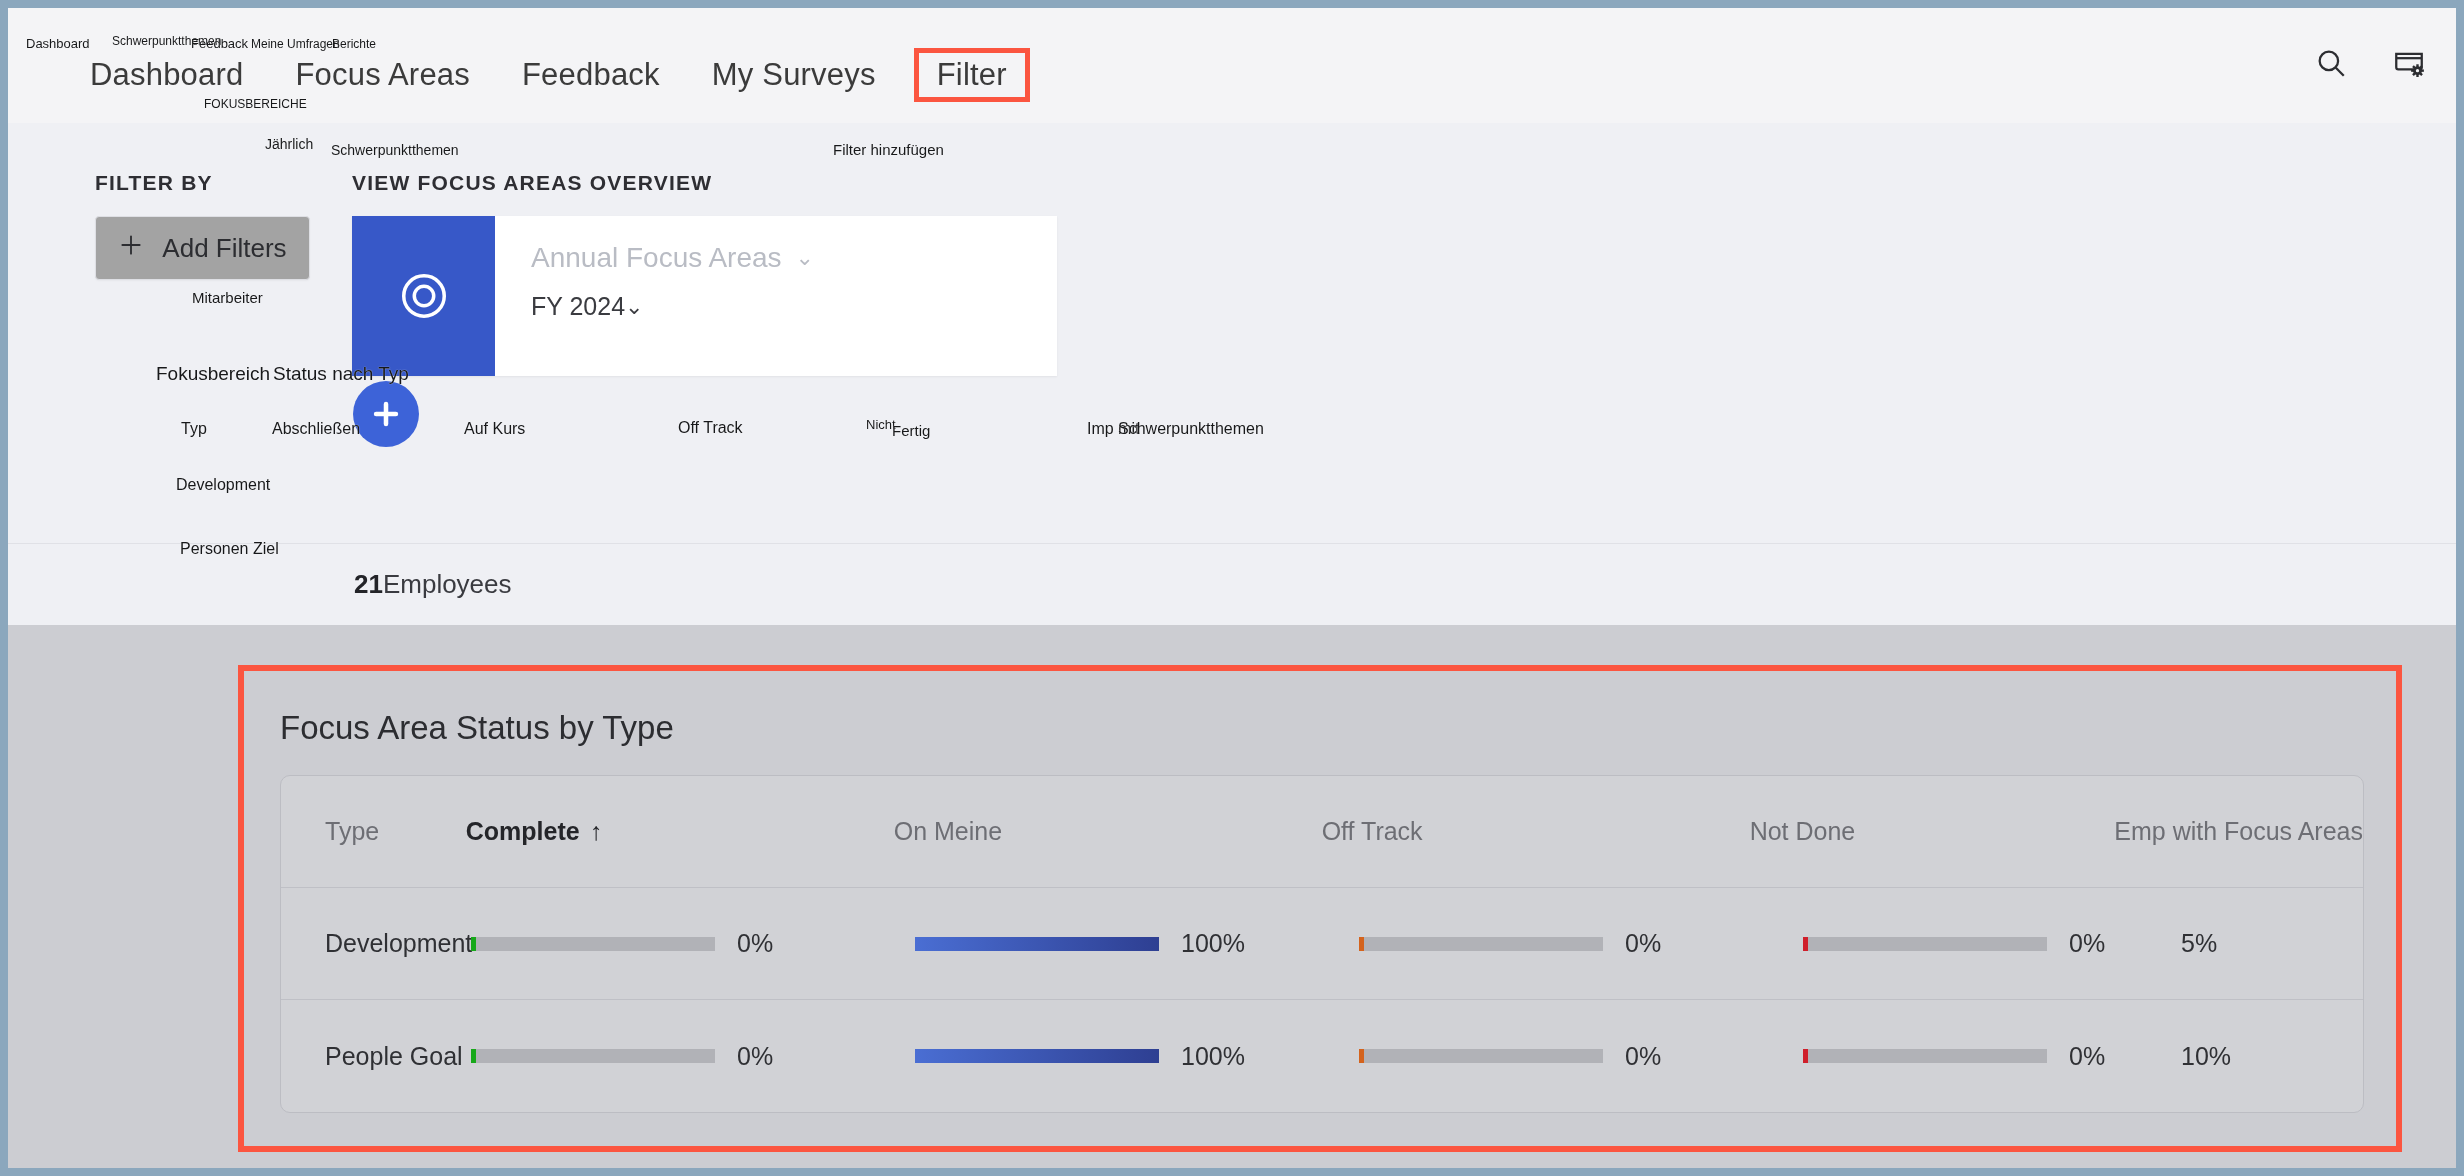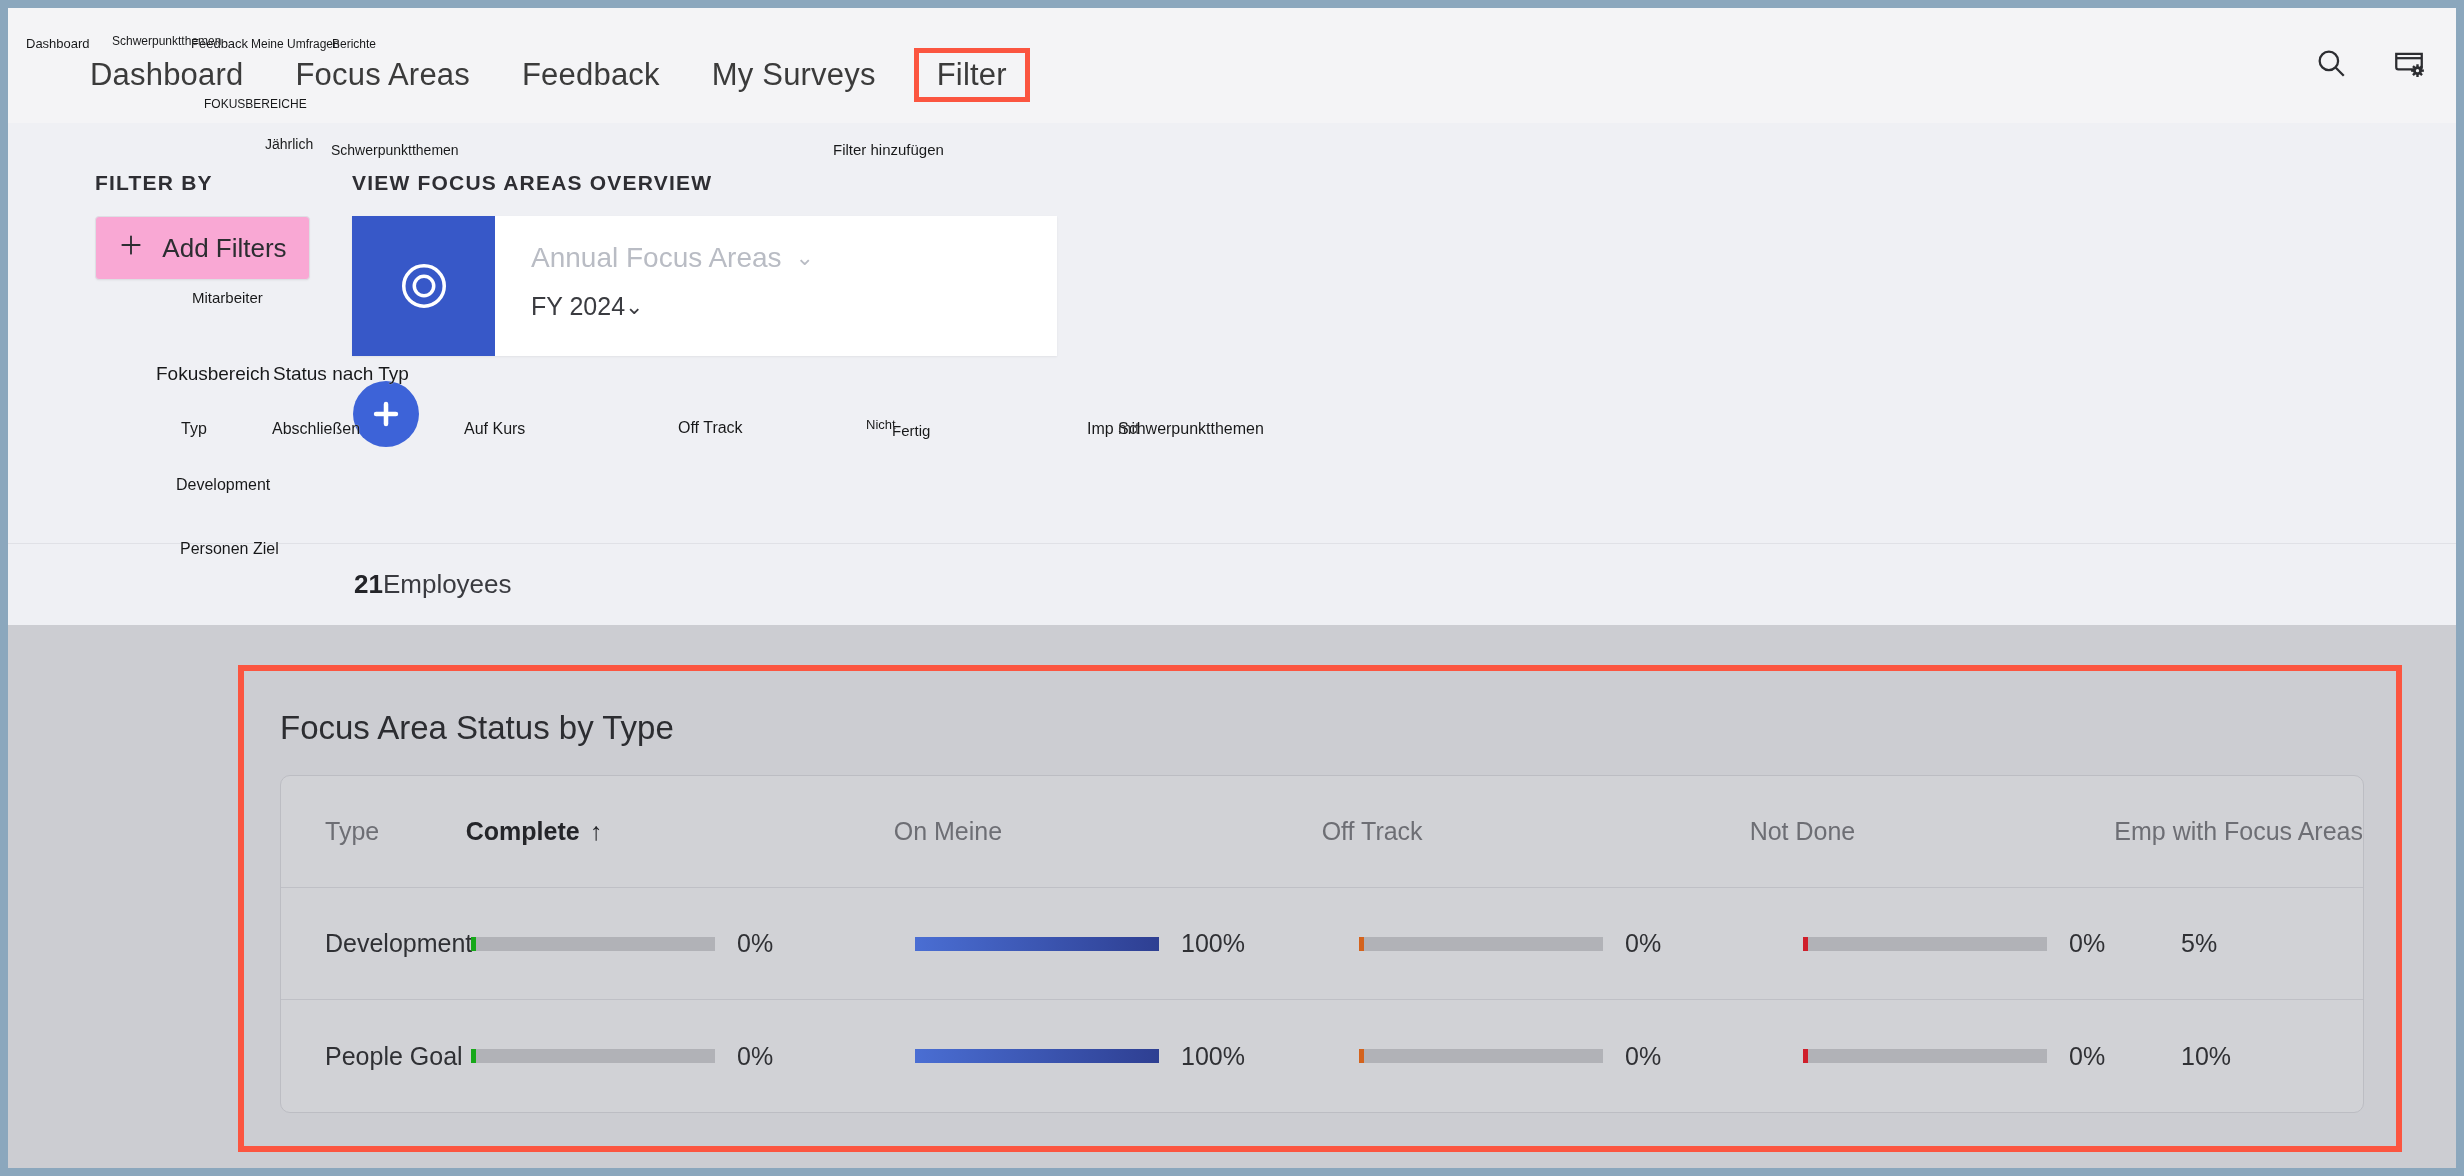--- a/index.html
+++ b/index.html
@@ -95,21 +95,21 @@
   .section-caption {
     position: absolute;
     font-size: 21px;
     font-weight: 700;
     letter-spacing: 1.2px;
     color: #2e2e33;
   }
   .fa-card {
     position: absolute;
     left: 344px; top: 85px;
-    width: 705px; height: 140px;
+    width: 705px; height: 160px;
     background: #ffffff;
     display: flex;
     box-shadow: 0 1px 2px rgba(0,0,0,.06);
   }
   .fa-card-icon {
     width: 143px;
     background: #3758c8;
     display: flex;
     align-items: center;
     justify-content: center;
@@ -143,21 +143,21 @@
     display: flex;
     align-items: center;
     justify-content: center;
   }
   .fab svg { display: block; }
 
   .add-filters {
     position: absolute;
     left: 1574px; top: 85px;
     width: 213px; height: 62px;
-    background: #f9a8d4;
+    background: #a3a3a3;
     border: 1px solid #dedfe4;
     border-radius: 4px;
     display: flex;
     align-items: center;
     justify-content: center;
     gap: 18px;
     font-size: 26px;
     color: #2c2d31;
     box-shadow: 0 1px 2px rgba(0,0,0,.04);
   }

